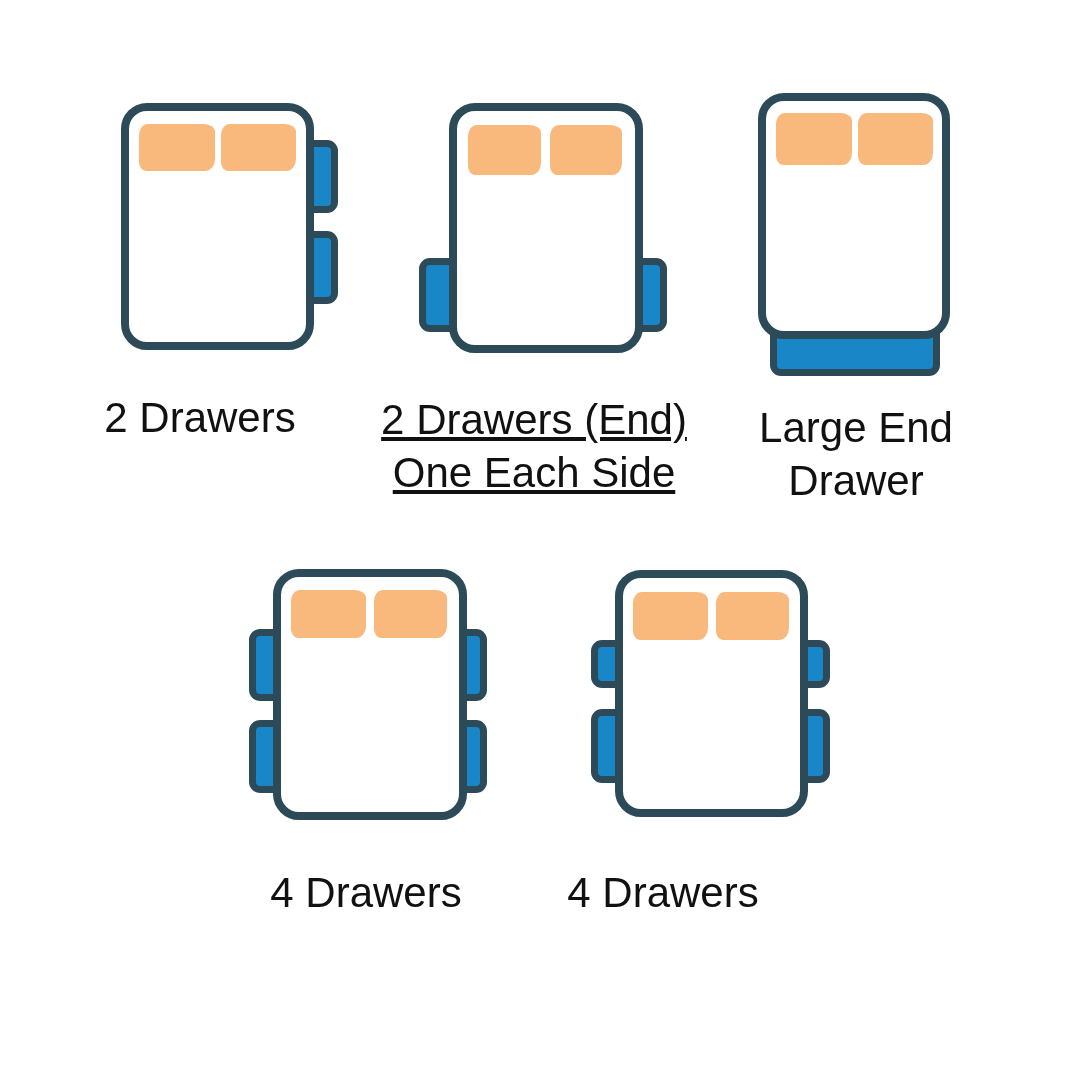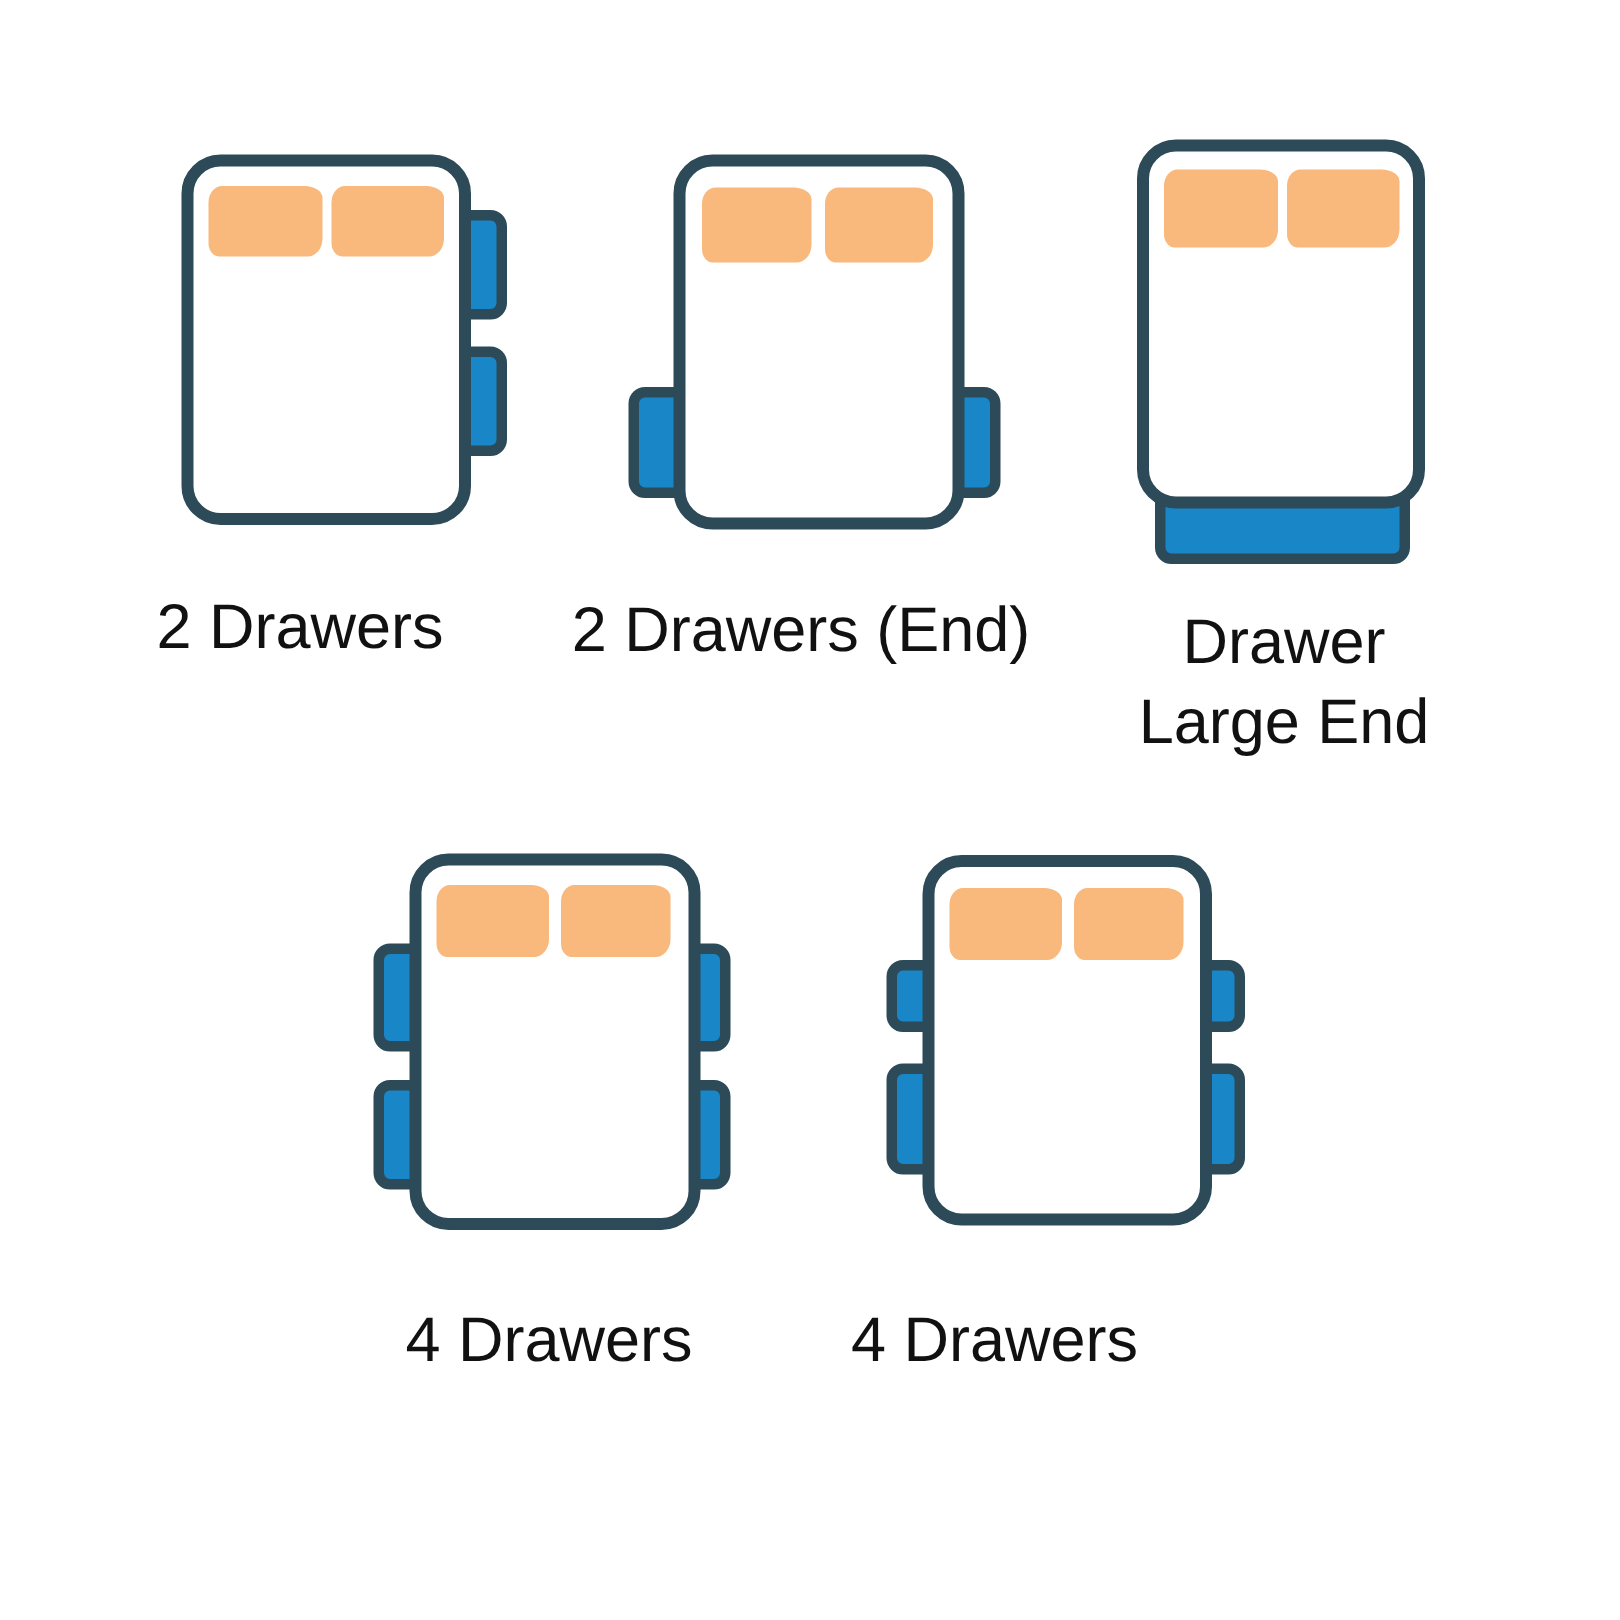--- a/index.html
+++ b/index.html
@@ -66,33 +66,34 @@
       <div>2 Drawers</div>
     </div>
   </div>
 
   <div>
     <div class="drawer" style="left:419px; top:258px; width:44px; height:74px;"></div>
     <div class="drawer" style="left:623px; top:258px; width:44px; height:74px;"></div>
     <div class="bed-body" style="left:449px; top:103px; width:194px; height:250px;"></div>
     <div class="pillow" style="left:468px; top:125px; width:73px; height:50px;"></div>
     <div class="pillow" style="left:550px; top:125px; width:72px; height:50px;"></div>
-    <div class="figure-label" style="left:534px; top:393px;">
+    <div class="figure-label" style="left:534px; top:393px;text-decoration:underline;">
       <div>2 Drawers (End)</div>
+      <div>One Each Side</div>
     </div>
   </div>
 
   <div>
     <div class="drawer" style="left:770px; top:296px; width:170px; height:80px;"></div>
     <div class="bed-body" style="left:758px; top:93px; width:192px; height:246px;"></div>
     <div class="pillow" style="left:776px; top:113px; width:76px; height:52px;"></div>
     <div class="pillow" style="left:858px; top:113px; width:75px; height:52px;"></div>
     <div class="figure-label" style="left:856px; top:401px;">
+      <div>Large End</div>
       <div>Drawer</div>
-      <div>Large End</div>
     </div>
   </div>
 
   <div>
     <div class="drawer" style="left:249px; top:629px; width:42px; height:72px;"></div>
     <div class="drawer" style="left:249px; top:720px; width:42px; height:73px;"></div>
     <div class="drawer" style="left:445px; top:629px; width:42px; height:72px;"></div>
     <div class="drawer" style="left:445px; top:720px; width:42px; height:73px;"></div>
     <div class="bed-body" style="left:273px; top:569px; width:194px; height:251px;"></div>
     <div class="pillow" style="left:291px; top:590px; width:75px; height:48px;"></div>

